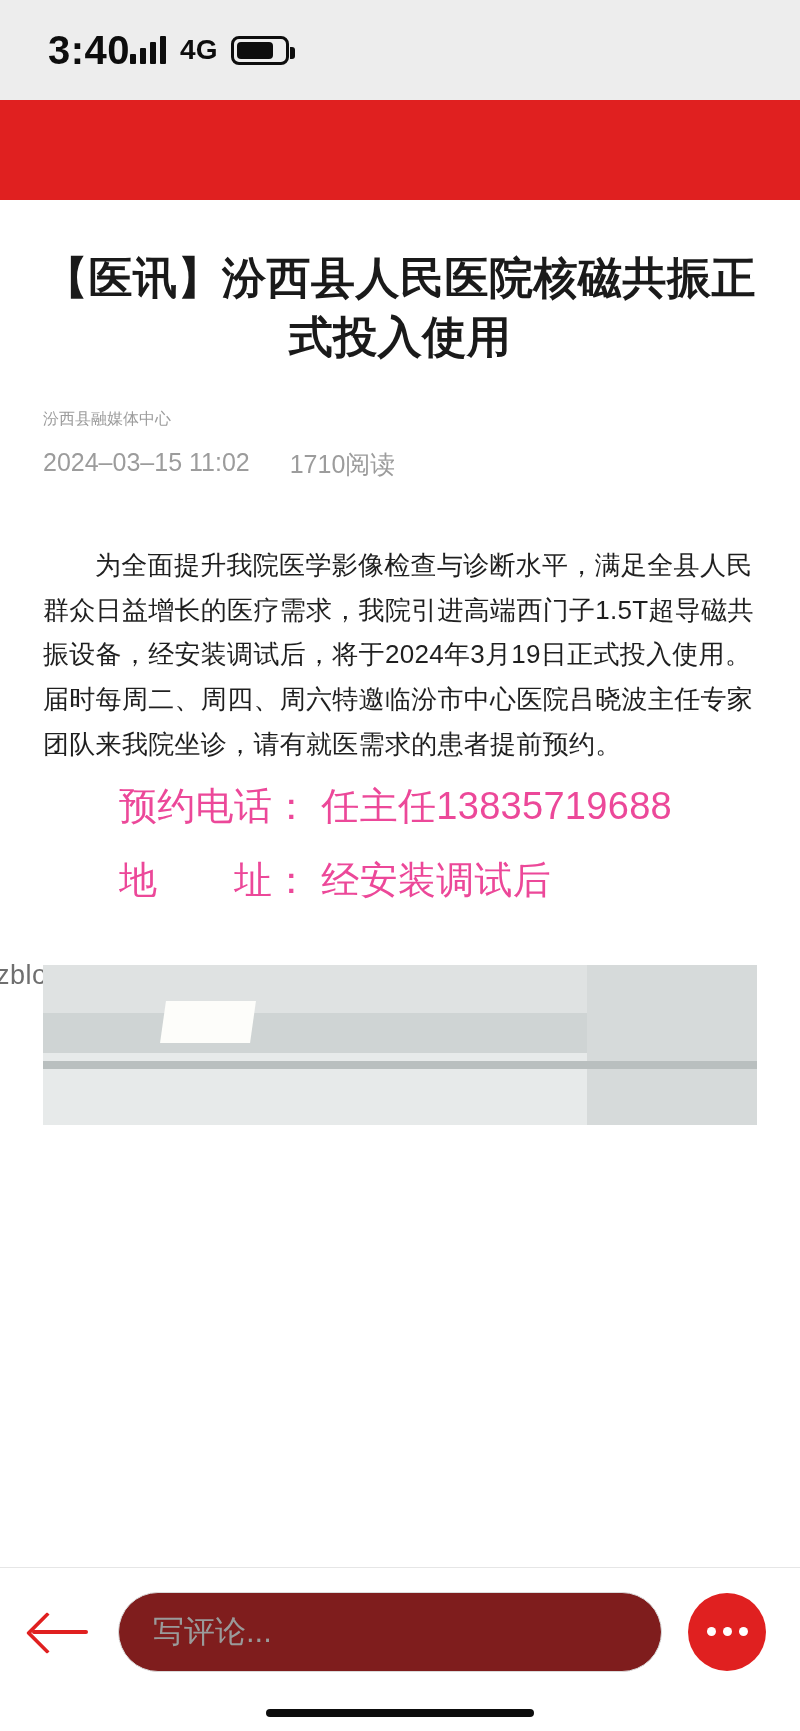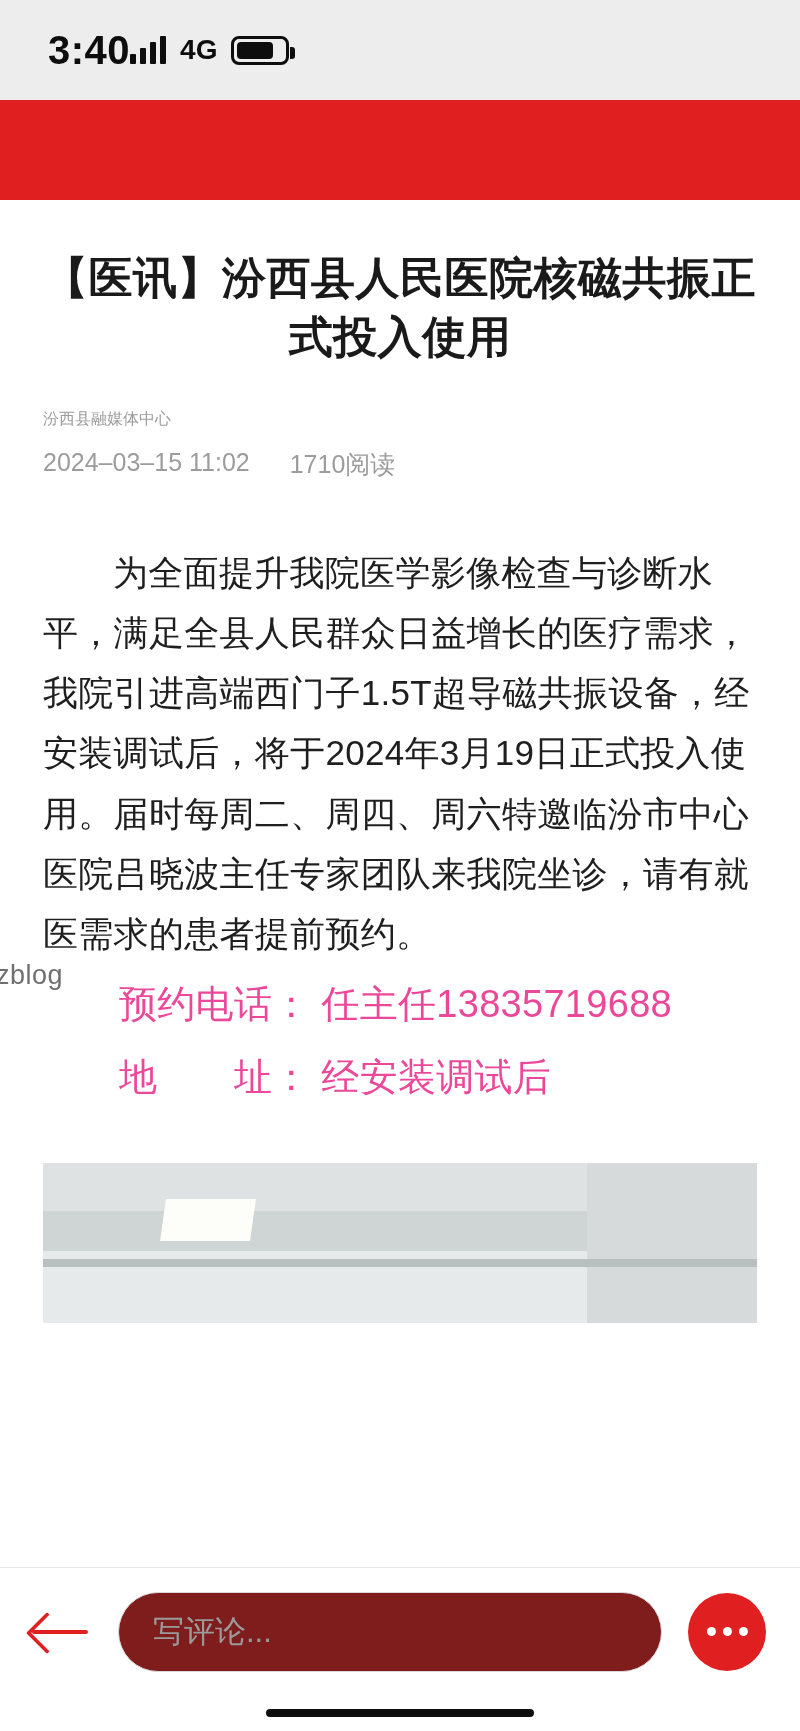--- a/index.html
+++ b/index.html
@@ -176,21 +176,21 @@
     color: #9c9c9c;
     padding: 18px 8px 0 8px;
     display: flex;
     gap: 40px;
   }
 
   .article-body {
     padding: 62px 8px 0 8px;
   }
   .para {
-    font-size: 35px;
+    font-size: 26px;
     line-height: 1.72;
     color: #1f1f1f;
     text-indent: 2em;
     letter-spacing: 0.3px;
   }
   .para-line {
     font-size: 38px;
     line-height: 1.72;
     color: #ec4899;
     letter-spacing: 0.3px;

